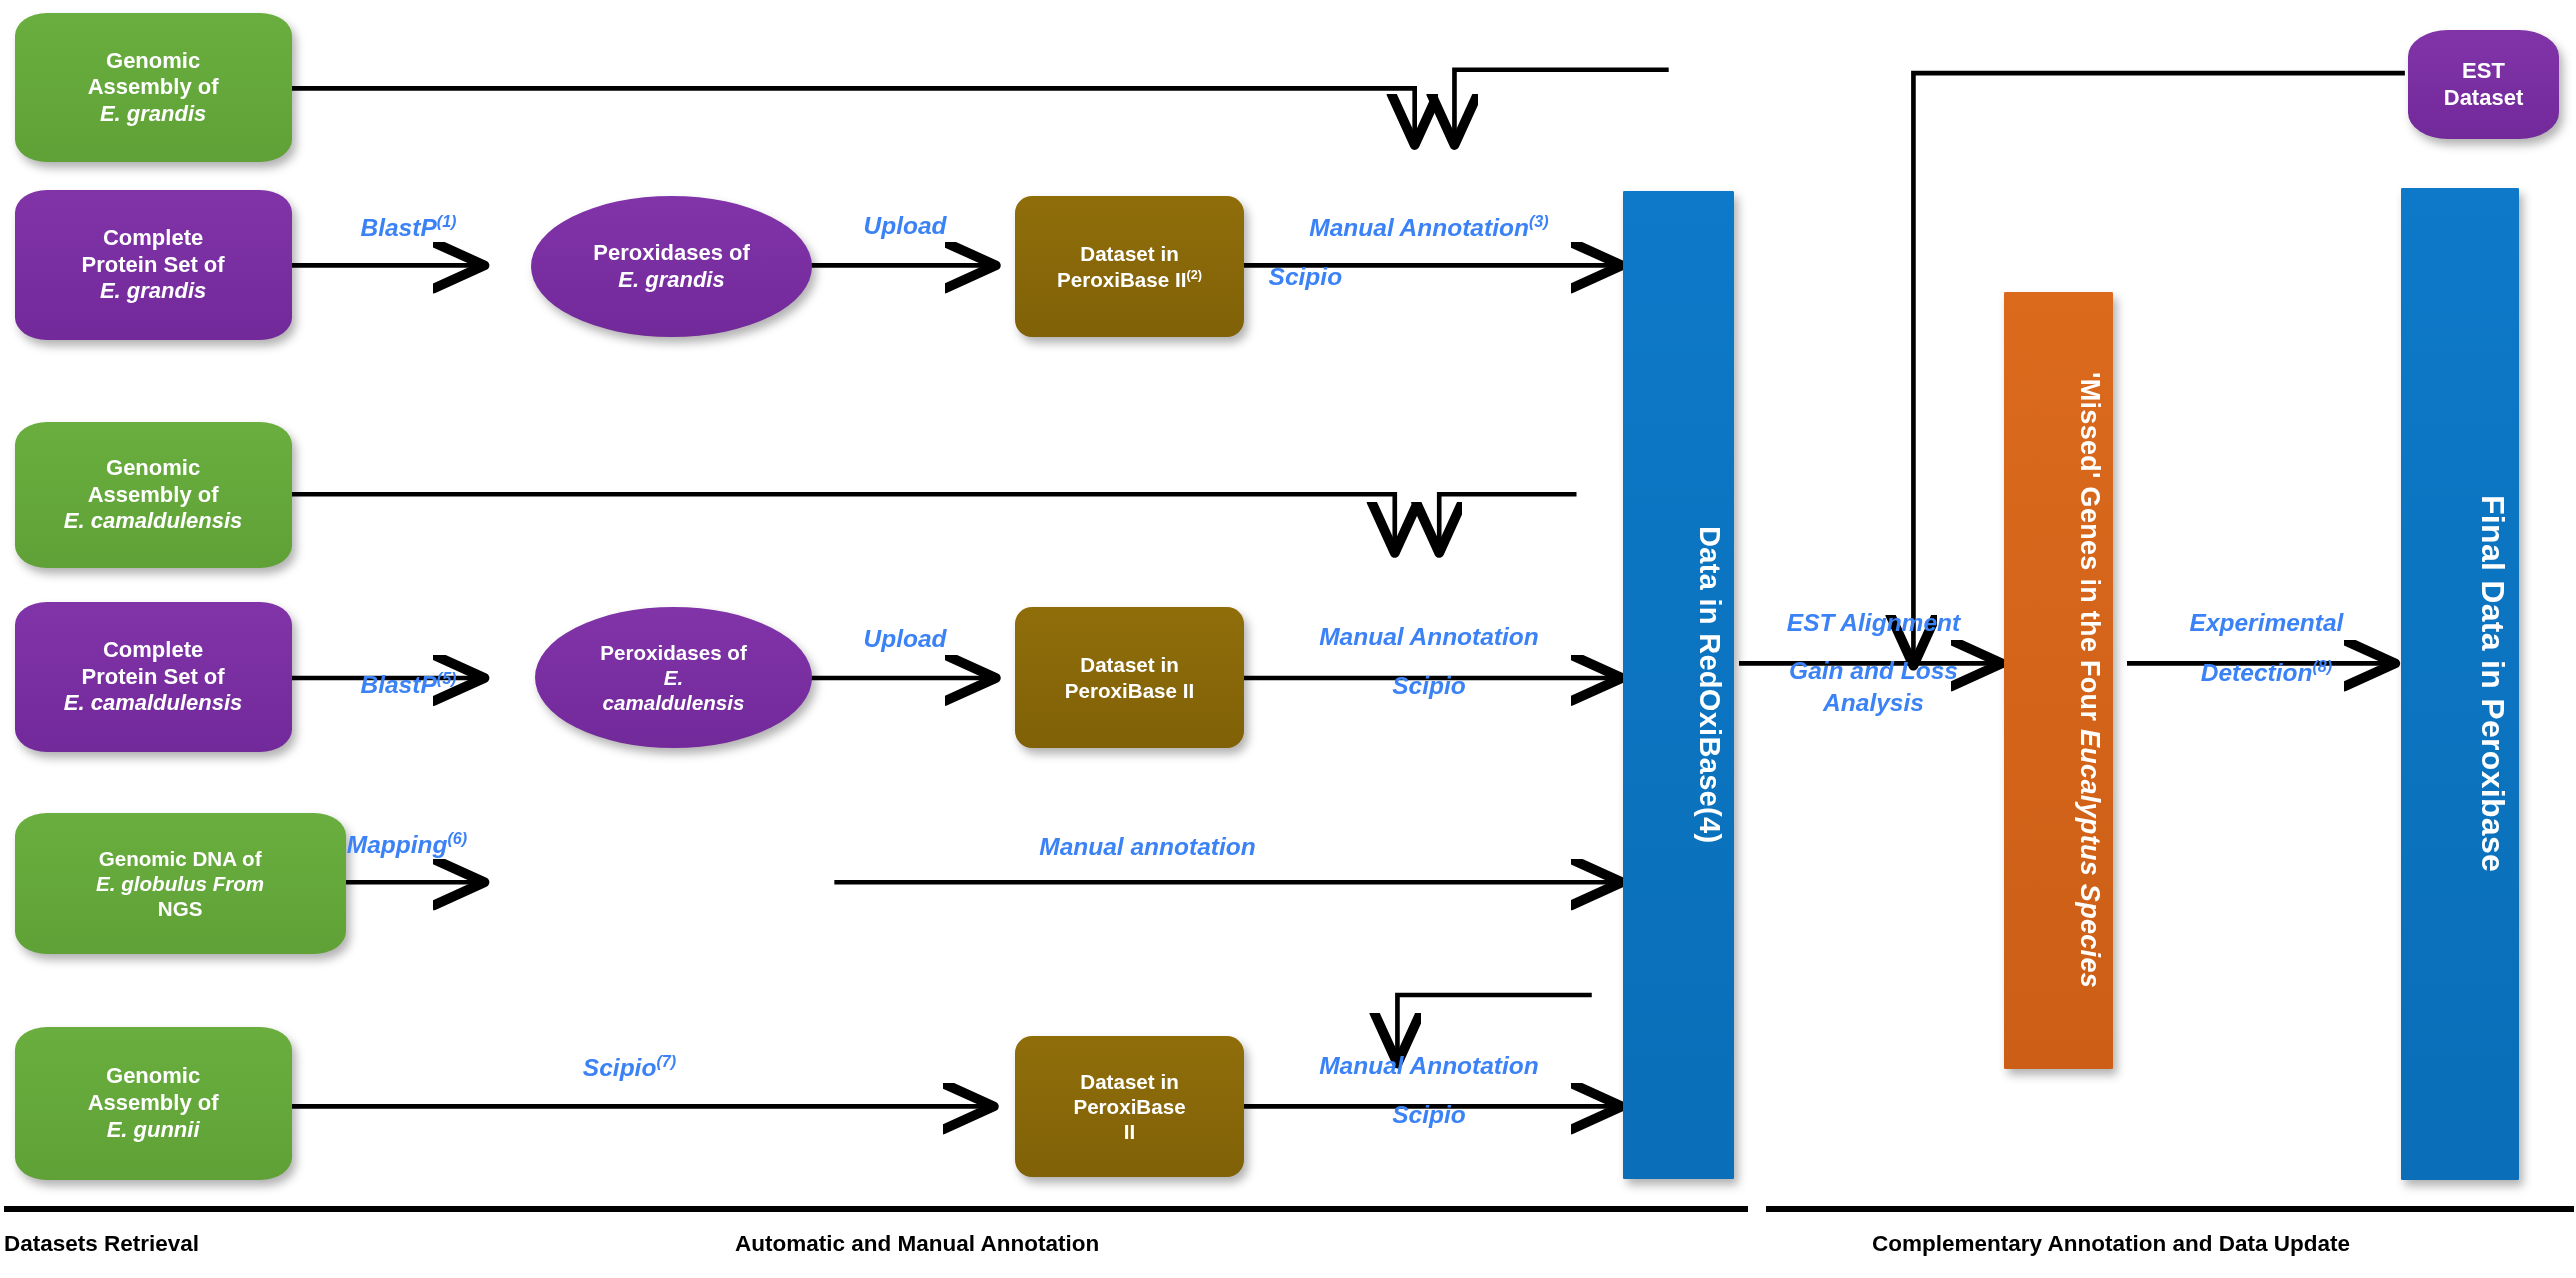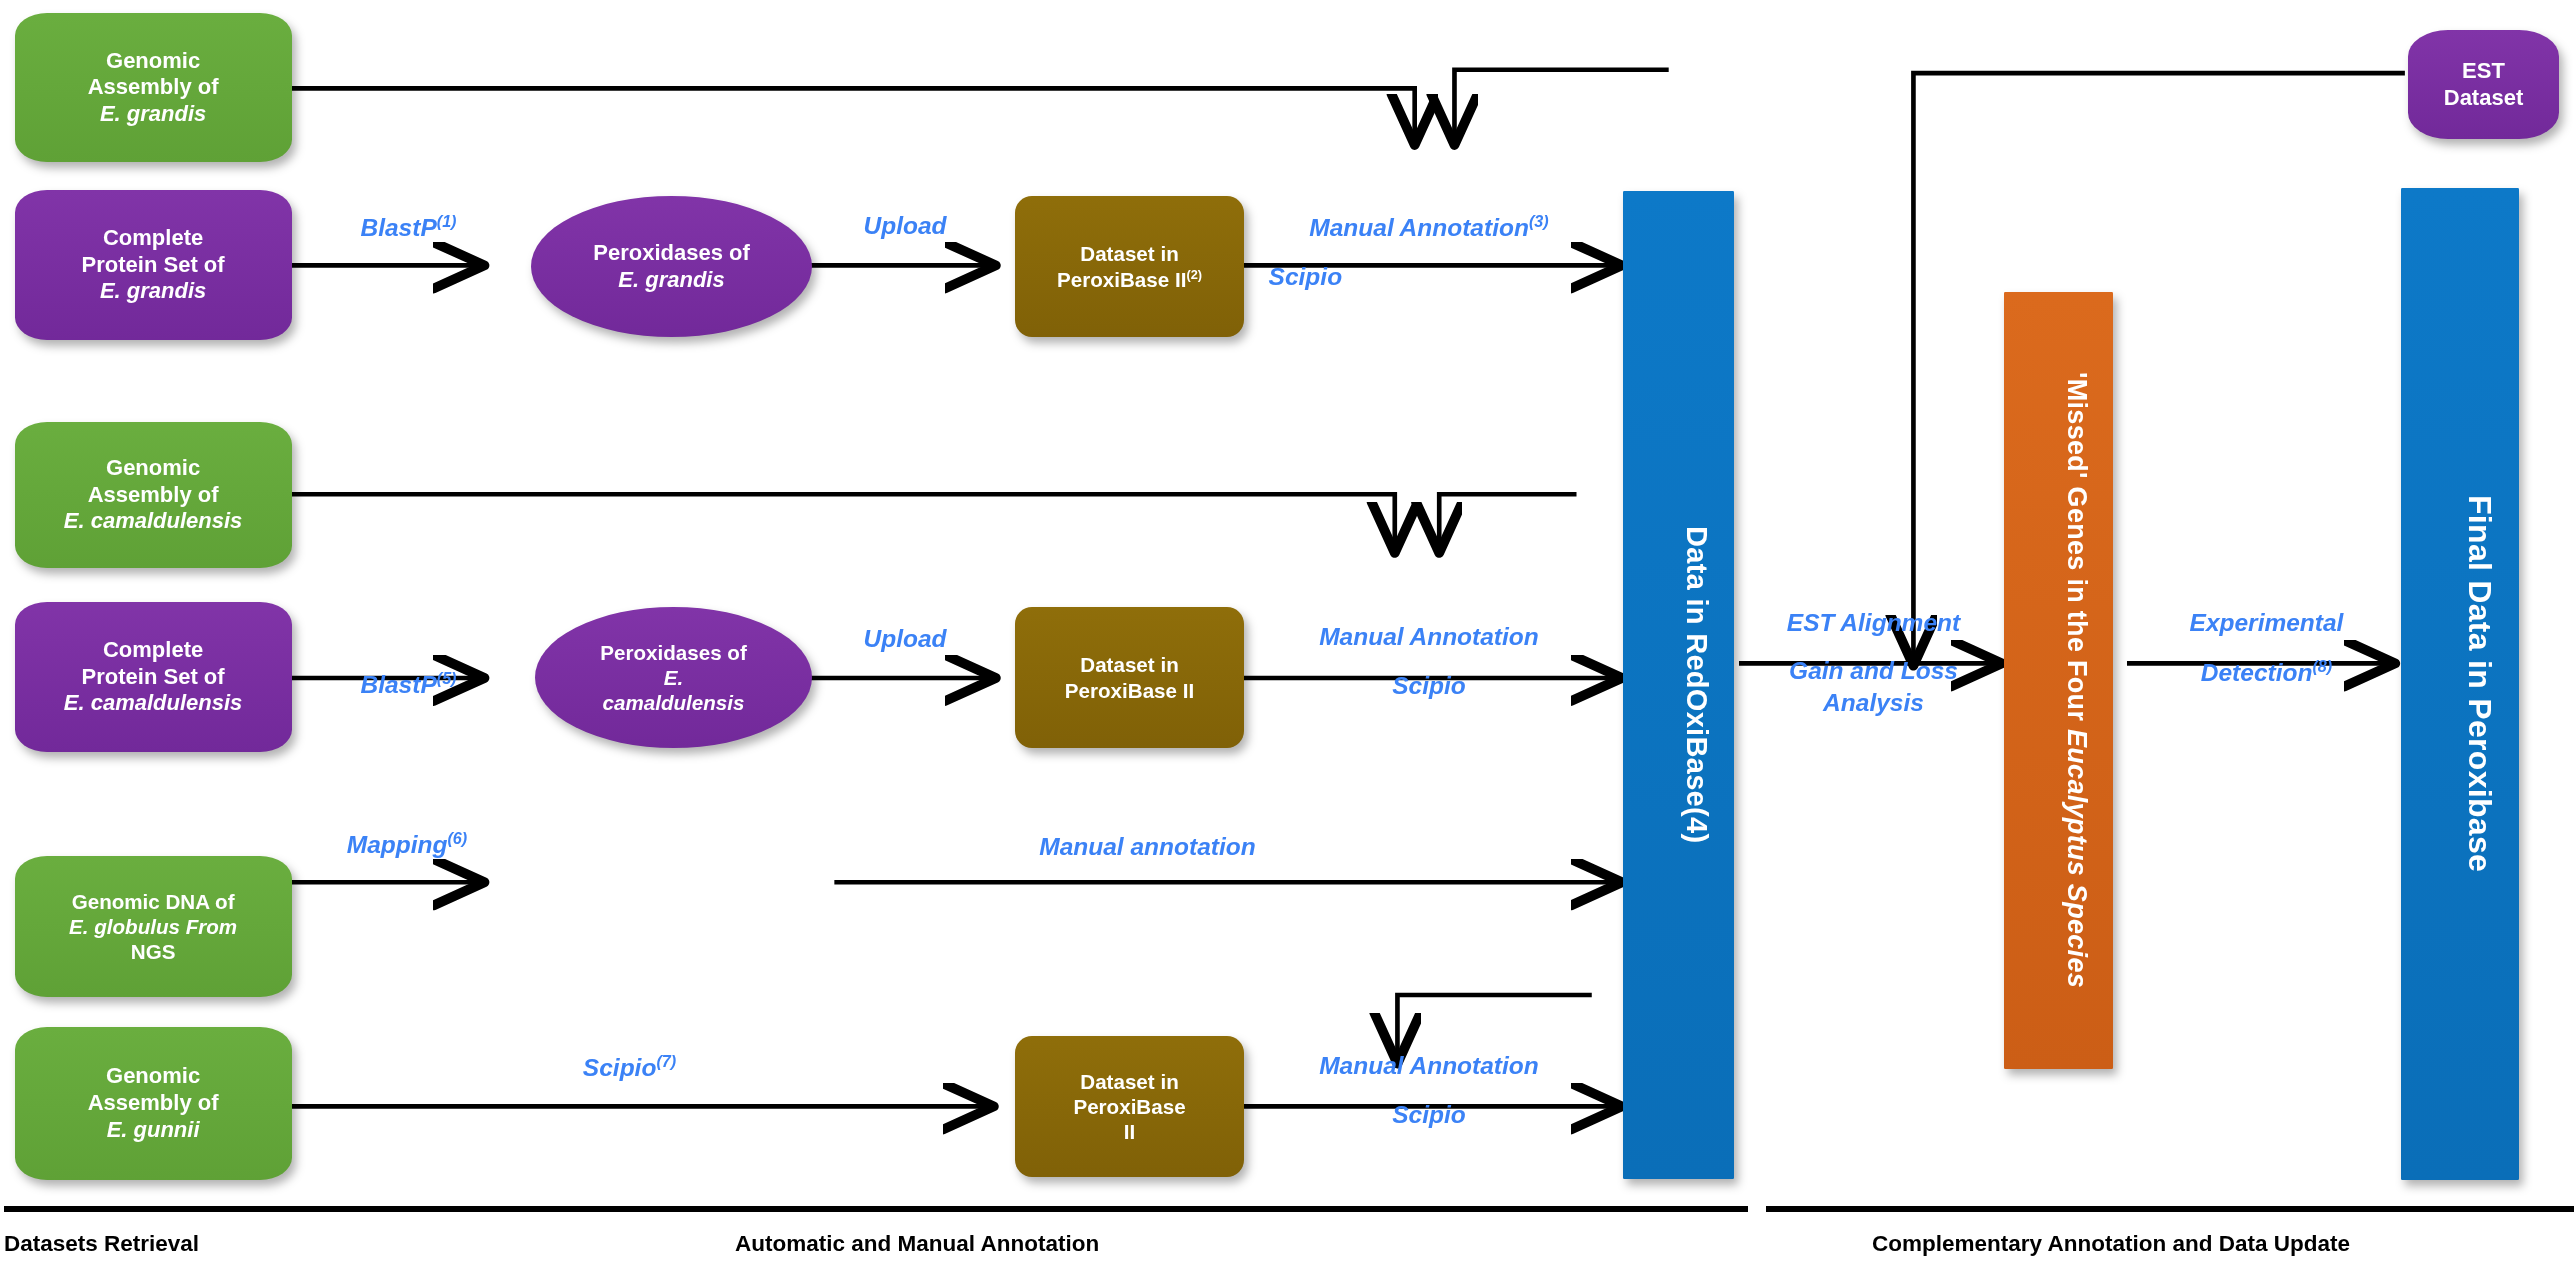--- a/index.html
+++ b/index.html
@@ -13,21 +13,21 @@
   }
   
   .node{
     position:absolute;
     display:flex;align-items:center;justify-content:center;
     text-align:center;
     color:#ffffff;
     font-weight:bold;
     line-height:1.22;
     box-sizing:border-box;
-    padding:4px 20px;
+    padding:4px 7px;
     filter:drop-shadow(4.6px 6px 4.6px rgba(0,0,0,0.30));
     -webkit-font-smoothing:antialiased;
   }
   .node .lbl{display:block;width:100%;}
   .node i{font-style:italic;}
   
   .shape-cyl{
     border-radius:32px/22.5px;
   }
   .shape-cyl2{
@@ -175,21 +175,21 @@
     </span>
   </div>
 
   <div class="node brown shape-rrect" style="left:1015px;top:607px;width:229px;height:141px;font-size:20.6px;">
     <span class="lbl">
       <span>Dataset in</span><br>
       <span>PeroxiBase II</span>
     </span>
   </div>
 
-  <div class="node green shape-cyl" style="left:14.6px;top:813px;width:277px;height:141px;font-size:20.6px;margin-top:43px;">
+  <div class="node green shape-cyl" style="left:14.6px;top:813px;width:331px;height:141px;font-size:20.6px;">
     <span class="lbl">
       <span>Genomic DNA of</span><br>
       <i>E. globulus From</i><br>
       <span>NGS</span>
     </span>
   </div>
 
 
   <div class="node green shape-cyl" style="left:14.6px;top:1027px;width:277px;height:153px;font-size:22px;">
     <span class="lbl">

